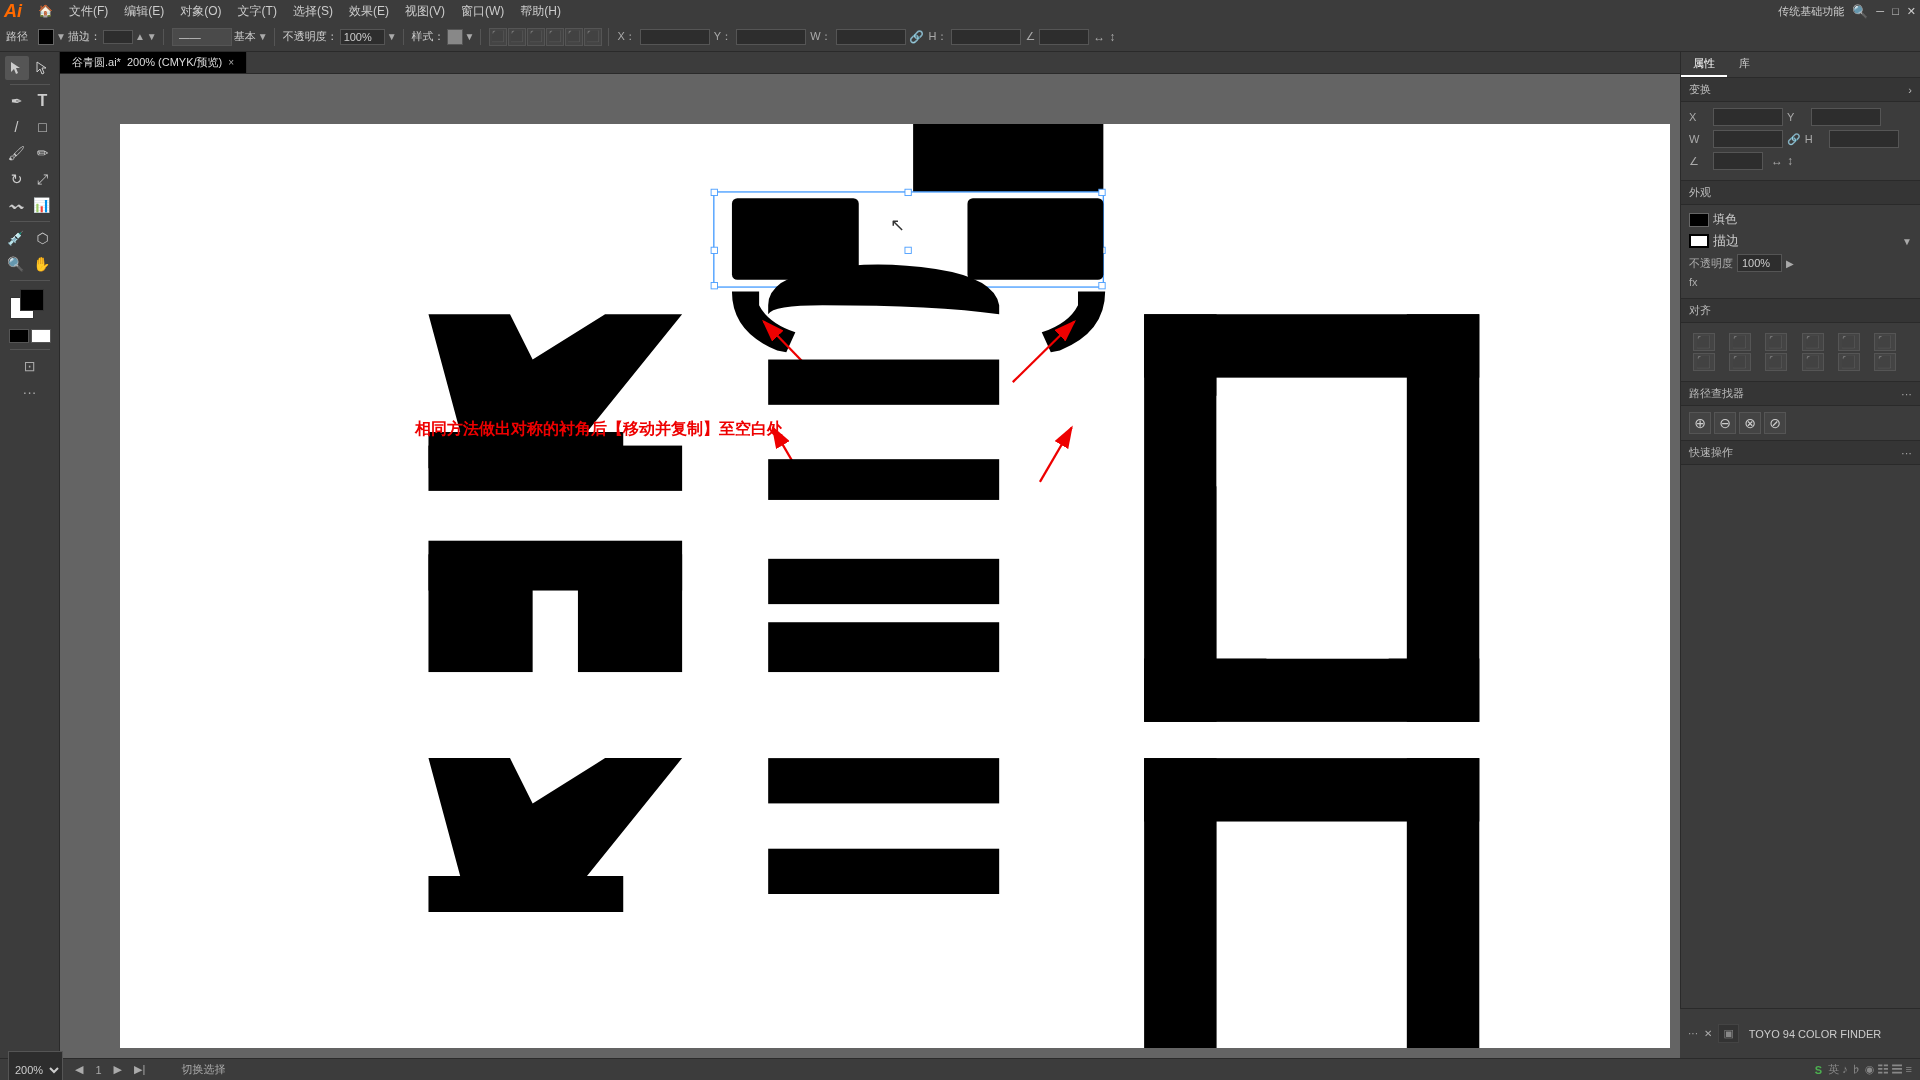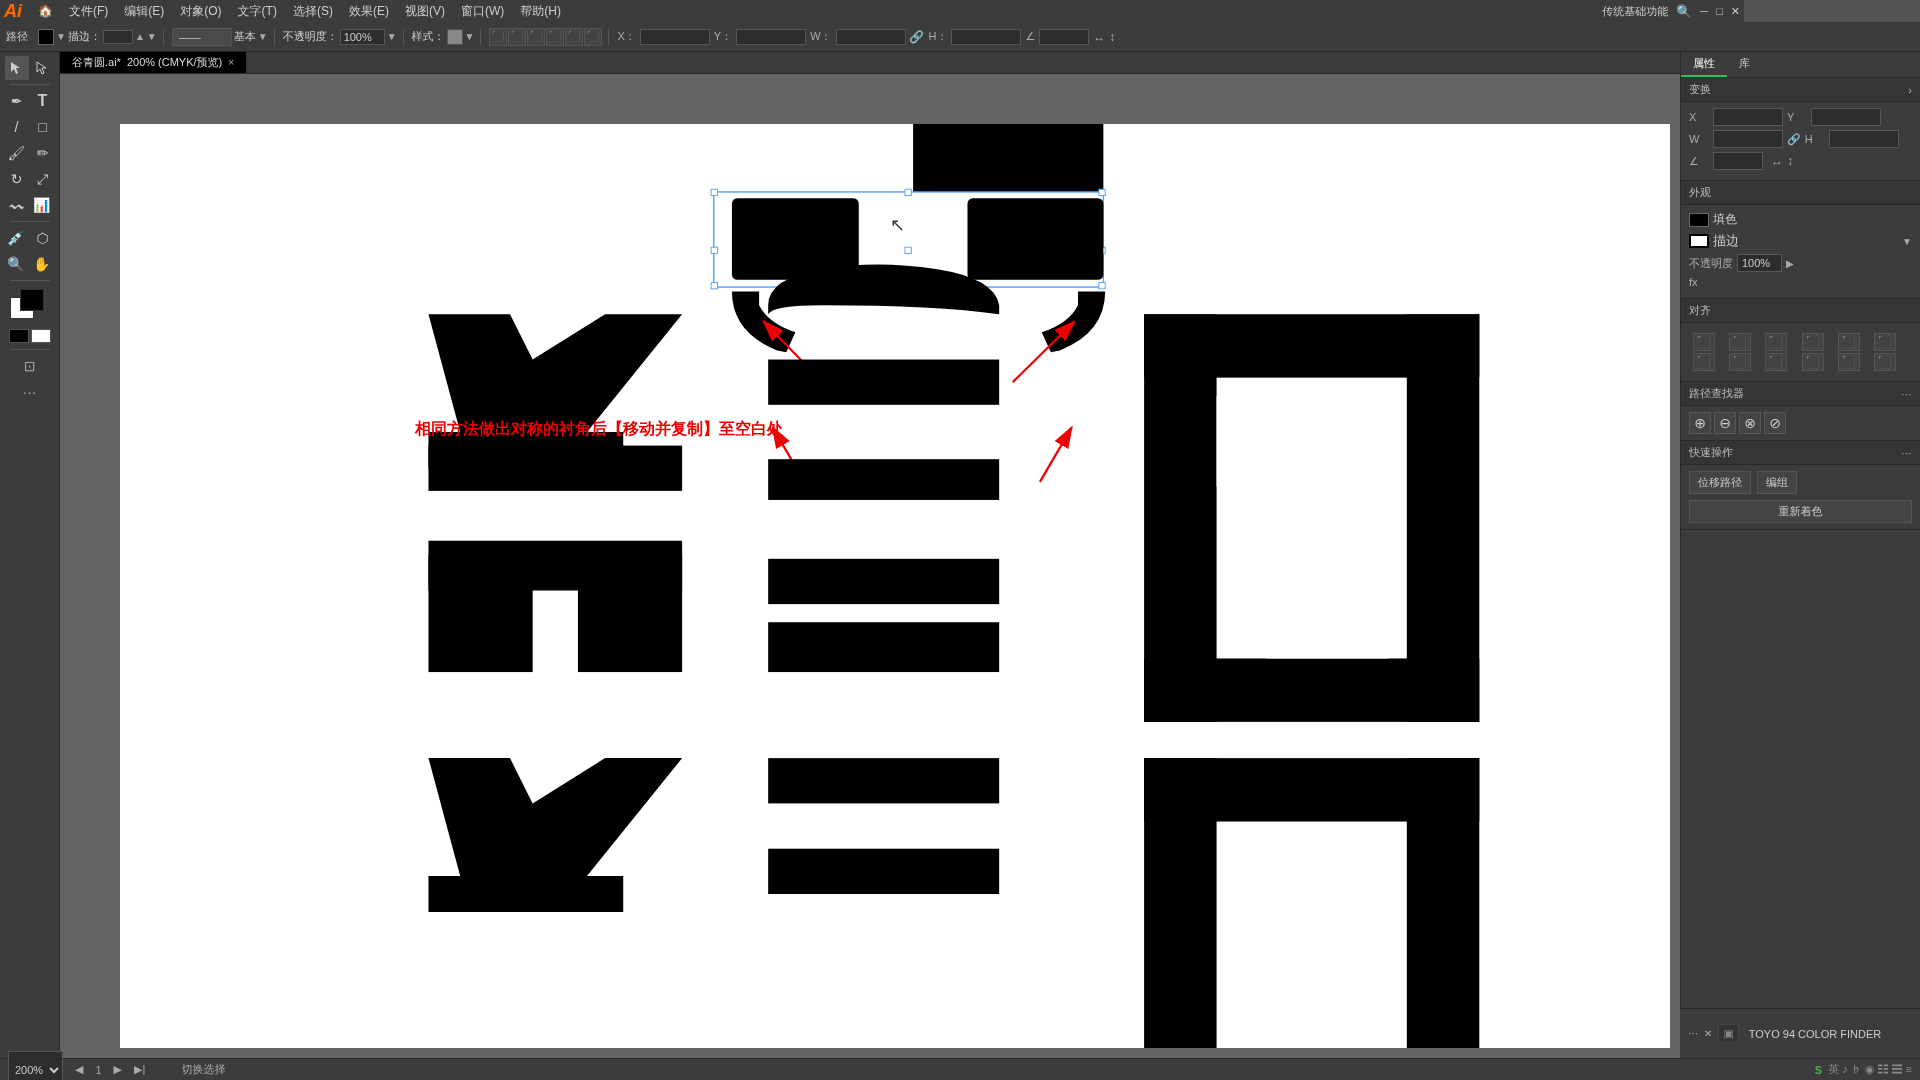--- a/index.html
+++ b/index.html
@@ -1,20 +1,20 @@
 <!DOCTYPE html>
 <html><head>
   <meta charset="utf-8">
   <style>
     * { margin: 0; padding: 0; box-sizing: border-box; }
     body { width: 1920px; height: 1080px; overflow: hidden; background: #535353; font-family: "Microsoft YaHei", Arial, sans-serif; font-size: 12px; color: #333; }
 
     
     #menubar {
-      position: absolute; top: 0; left: 0; width: 1744px; height: 22px;
+      position: absolute; top: 0; left: 0; width: 1920px; height: 22px;
       background: #3c3c3c; display: flex; align-items: center; padding: 0 4px;
       color: #ccc; font-size: 12px;
     }
     #menubar .ai-logo { color: #ff6a00; font-weight: bold; font-size: 18px; margin-right: 8px; font-style: italic; }
     #menubar .menu-item { padding: 0 8px; cursor: pointer; }
     #menubar .menu-right { margin-left: auto; display: flex; align-items: center; gap: 8px; color: #ccc; font-size: 11px; justify-content: space-between; }
 
     
     #toolbar {
       position: absolute; top: 22px; left: 0; width: 1920px; height: 30px;
@@ -58,21 +58,21 @@
       background: white;
     }
 
     
     #right-panel {
       position: absolute; top: 52px; right: 0; width: 240px; height: calc(100% - 74px);
       background: #3c3c3c; border-left: 1px solid #2a2a2a; overflow-y: auto;
     }
     #right-panel .panel-tabs { display: flex; border-bottom: 1px solid #2a2a2a; }
     #right-panel .panel-tab { padding: 4px 12px; font-size: 11px; color: #ccc; cursor: pointer; }
-    #right-panel .panel-tab.active { color: #fff; border-bottom: 2px solid #22c55e; }
+    #right-panel .panel-tab.active { color: #fff; border-bottom: 2px solid #ffffff; }
     #right-panel .section { padding: 6px 8px; border-bottom: 1px solid #2a2a2a; }
     #right-panel .prop-row { display: flex; align-items: center; gap: 4px; margin-bottom: 4px; }
     #right-panel .prop-label { color: #aaa; font-size: 11px; width: 20px; }
     #right-panel .prop-input { background: #2d2d2d; border: 1px solid #555; color: #ccc; width: 70px; padding: 2px 4px; font-size: 11px; }
     #right-panel .color-swatch { width: 20px; height: 14px; background: black; border: 1px solid #666; cursor: pointer; }
     #right-panel .section-icons { display: flex; gap: 4px; }
     #right-panel .icon-btn { color: #ccc; font-size: 14px; cursor: pointer; background: #444; border: 1px solid #555; width: 22px; height: 22px; display: flex; align-items: center; justify-content: center; }
 
     
     #statusbar {
@@ -425,29 +425,20 @@
       <div class="icon-btn" title="减去顶层">⊖</div>
       <div class="icon-btn" title="交集">⊗</div>
       <div class="icon-btn" title="差集">⊘</div>
     </div>
   </div>
 
   <div class="panel-section-header">
     <span>快速操作</span>
     <span style="color:#aaa;">···</span>
   </div>
-  <div class="section">
-    <div style="display:flex;gap:6px;flex-wrap:wrap;">
-      <button style="background:#444;border:1px solid #555;color:#ccc;font-size:11px;padding:3px 8px;cursor:pointer;">位移路径</button>
-      <button style="background:#444;border:1px solid #555;color:#ccc;font-size:11px;padding:3px 8px;cursor:pointer;">编组</button>
-    </div>
-    <div style="margin-top:6px;">
-      <button style="background:#444;border:1px solid #555;color:#ccc;font-size:11px;padding:3px 16px;cursor:pointer;width:100%;">重新着色</button>
-    </div>
-  </div>
 </div>
 
 <div class="toyo-panel" style="bottom:22px;right:0;">
   <span style="color:#aaa;font-size:10px;">···</span>
   <span style="color:#aaa;font-size:10px;">✕</span>
   <span style="background:#333;border:1px solid #444;padding:2px 4px;font-size:11px;color:#888;margin-right:4px;">▣</span>
   <span style="color:#ccc;font-size:11px;">TOYO 94 COLOR FINDER</span>
 </div>
 
 <div id="statusbar">

